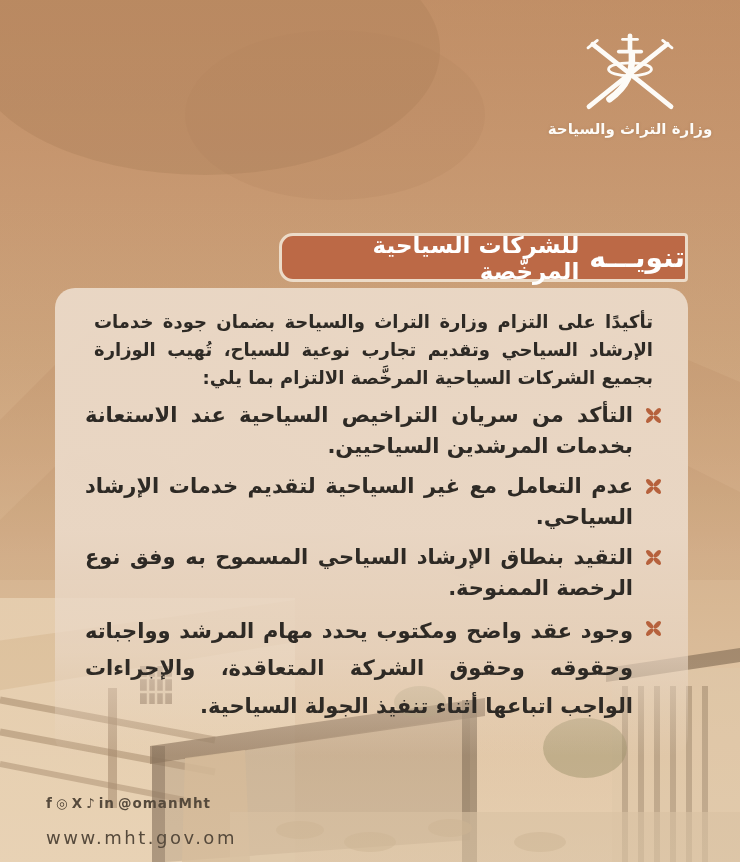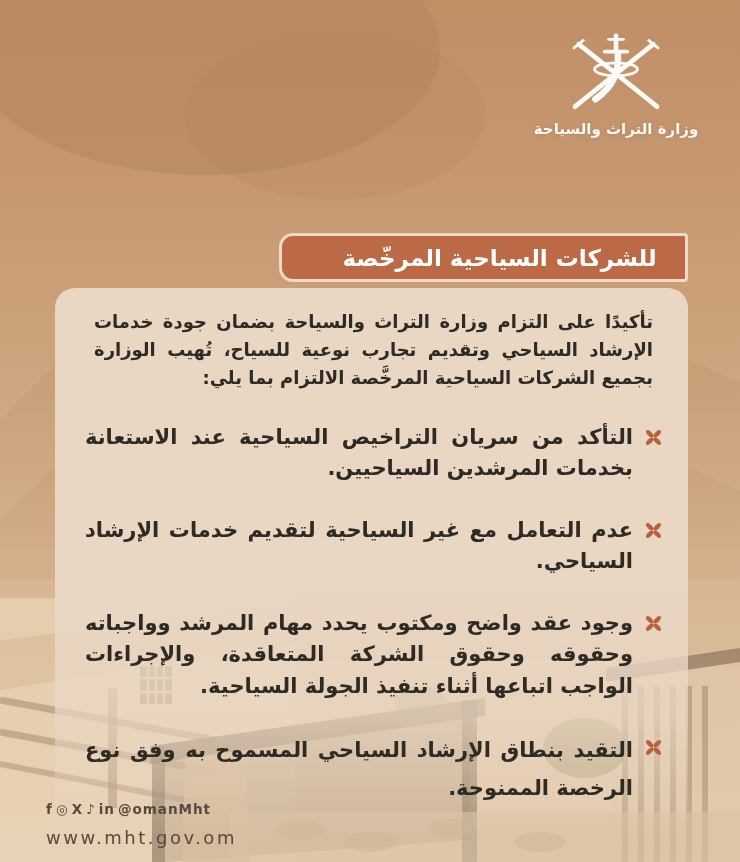--- a/index.html
+++ b/index.html
@@ -4,21 +4,21 @@
 <style>
   html,body{margin:0;padding:0;background:#888;}
   .poster{
     position:relative;width:740px;height:862px;overflow:hidden;
     font-family:"DejaVu Sans","Liberation Sans",sans-serif;
     background:#c79c78;
   }
   .bg{position:absolute;inset:0;display:block;}
 
   
-  .logo{position:absolute;top:32px;right:36px;width:176px;text-align:center;color:#fdfbf7;}
+  .logo{position:absolute;top:32px;right:22px;width:176px;text-align:center;color:#fdfbf7;}
   .logo svg{width:112px;height:84px;display:block;margin:0 auto;}
   .logo-text{
     font-size:15px;font-weight:700;letter-spacing:.5px;margin-top:4px;
     direction:rtl;text-shadow:0 0 3px rgba(140,95,60,.35);
   }
 
   
   .banner{
     position:absolute;top:233px;left:279px;right:52px;height:49px;
     box-sizing:border-box;background:#bc6946;border:3px solid #ecdbc8;
@@ -39,32 +39,32 @@
       rgba(234,216,198,.95) 52%,
       rgba(234,216,198,.70) 78%,
       rgba(234,216,198,0) 100%);
   }
   .intro{
     margin:0 9px 6px;font-size:18px;line-height:1.55;font-weight:600;
     text-align:justify;
   }
   .bullet{
     display:flex;align-items:flex-start;gap:12px;
-    margin-top:30px;font-size:21px;line-height:1.5;font-weight:600;
+    margin-top:8px;font-size:21px;line-height:1.5;font-weight:600;
     text-align:justify;
   }
   .bullet .bx{flex:0 0 auto;margin-top:7px;line-height:0;}
   .bullet .bx svg{width:17px;height:17px;}
   .bullet:nth-of-type(4){line-height:1.8;}
 
   
   .footer{position:absolute;left:46px;bottom:14px;color:#564a3c;}
   .social{font-size:13.5px;font-weight:700;letter-spacing:1px;display:flex;align-items:center;gap:2px;}
   .social .icons{display:inline-flex;gap:3px;margin-right:1px;}
-  .website{font-size:18px;letter-spacing:2.5px;margin-top:10px;font-weight:500;}
+  .website{font-size:18px;letter-spacing:2.5px;margin-top:16px;font-weight:500;}
 </style>
 </head>
 <body>
 
 <div class="poster">
 
   <svg class="bg" viewBox="0 0 740 862" aria-hidden="true">
     <defs>
       <linearGradient id="sky" x1="0" y1="0" x2="0" y2="1">
         <stop offset="0" stop-color="#c1926c"></stop>
@@ -149,20 +149,21 @@
 
         <ellipse cx="60" cy="40" rx="23" ry="7" stroke-width="3"></ellipse>
 
         <path d="M62,24 C63,42 58,58 38,72" stroke-width="7"></path>
       </g>
     </svg>
     <div class="logo-text">وزارة التراث والسياحة</div>
   </div>
 
   <div class="banner">
+    <span class="banner-bold">تنويـــه</span>
     <span class="banner-rest">للشركات السياحية المرخّصة</span>
   </div>
 
   <div class="card">
     <p class="intro">تأكيدًا على التزام وزارة التراث والسياحة بضمان جودة خدمات الإرشاد السياحي وتقديم تجارب نوعية للسياح، تُهيب الوزارة بجميع الشركات السياحية المرخَّصة الالتزام بما يلي:</p>
 
     <div class="bullet">
       <span class="bx">
         <svg viewBox="0 0 20 20">
             <g fill="#b6613c">
@@ -194,35 +195,35 @@
       <span class="bx">
         <svg viewBox="0 0 20 20">
             <g fill="#b6613c">
           <ellipse cx="5.6" cy="5.6" rx="5.4" ry="2.7" transform="rotate(45 5.6 5.6)"></ellipse>
           <ellipse cx="14.4" cy="5.6" rx="5.4" ry="2.7" transform="rotate(-45 14.4 5.6)"></ellipse>
           <ellipse cx="5.6" cy="14.4" rx="5.4" ry="2.7" transform="rotate(-45 5.6 14.4)"></ellipse>
           <ellipse cx="14.4" cy="14.4" rx="5.4" ry="2.7" transform="rotate(45 14.4 14.4)"></ellipse>
         </g>
           </svg>
       </span>
+      <span>التقيد بنطاق الإرشاد السياحي المسموح به وفق نوع الرخصة الممنوحة.</span>
+    </div>
+
+    <div class="bullet">
+      <span class="bx">
+        <svg viewBox="0 0 20 20">
+            <g fill="#b6613c">
+          <ellipse cx="5.6" cy="5.6" rx="5.4" ry="2.7" transform="rotate(45 5.6 5.6)"></ellipse>
+          <ellipse cx="14.4" cy="5.6" rx="5.4" ry="2.7" transform="rotate(-45 14.4 5.6)"></ellipse>
+          <ellipse cx="5.6" cy="14.4" rx="5.4" ry="2.7" transform="rotate(-45 5.6 14.4)"></ellipse>
+          <ellipse cx="14.4" cy="14.4" rx="5.4" ry="2.7" transform="rotate(45 14.4 14.4)"></ellipse>
+        </g>
+          </svg>
+      </span>
       <span>وجود عقد واضح ومكتوب يحدد مهام المرشد وواجباته وحقوقه وحقوق الشركة المتعاقدة، والإجراءات الواجب اتباعها أثناء تنفيذ الجولة السياحية.</span>
-    </div>
-
-    <div class="bullet">
-      <span class="bx">
-        <svg viewBox="0 0 20 20">
-            <g fill="#b6613c">
-          <ellipse cx="5.6" cy="5.6" rx="5.4" ry="2.7" transform="rotate(45 5.6 5.6)"></ellipse>
-          <ellipse cx="14.4" cy="5.6" rx="5.4" ry="2.7" transform="rotate(-45 14.4 5.6)"></ellipse>
-          <ellipse cx="5.6" cy="14.4" rx="5.4" ry="2.7" transform="rotate(-45 5.6 14.4)"></ellipse>
-          <ellipse cx="14.4" cy="14.4" rx="5.4" ry="2.7" transform="rotate(45 14.4 14.4)"></ellipse>
-        </g>
-          </svg>
-      </span>
-      <span>التقيد بنطاق الإرشاد السياحي المسموح به وفق نوع الرخصة الممنوحة.</span>
     </div>
   </div>
 
   <div class="footer">
     <div class="social">
       <span class="icons">
         <span>f</span>
         <span>◎</span>
         <span>X</span>
         <span>♪</span>

